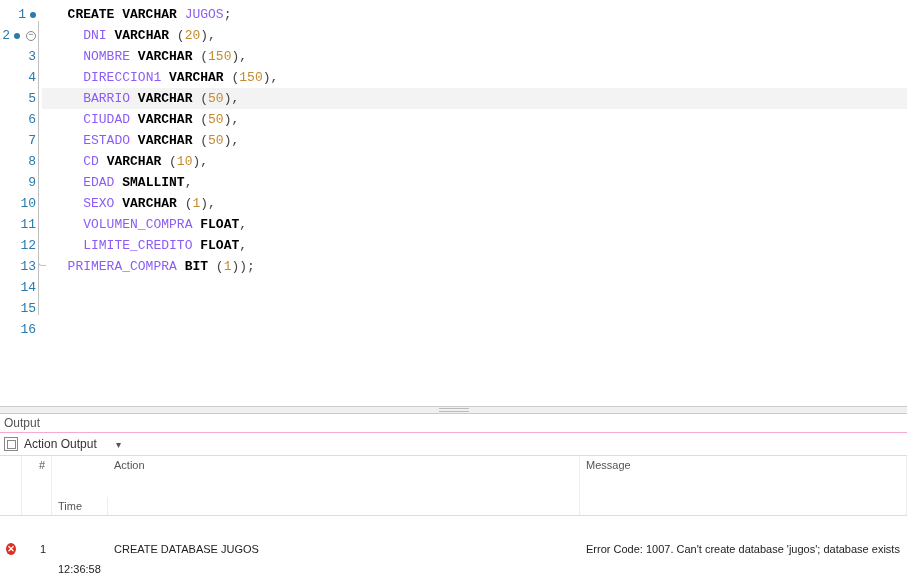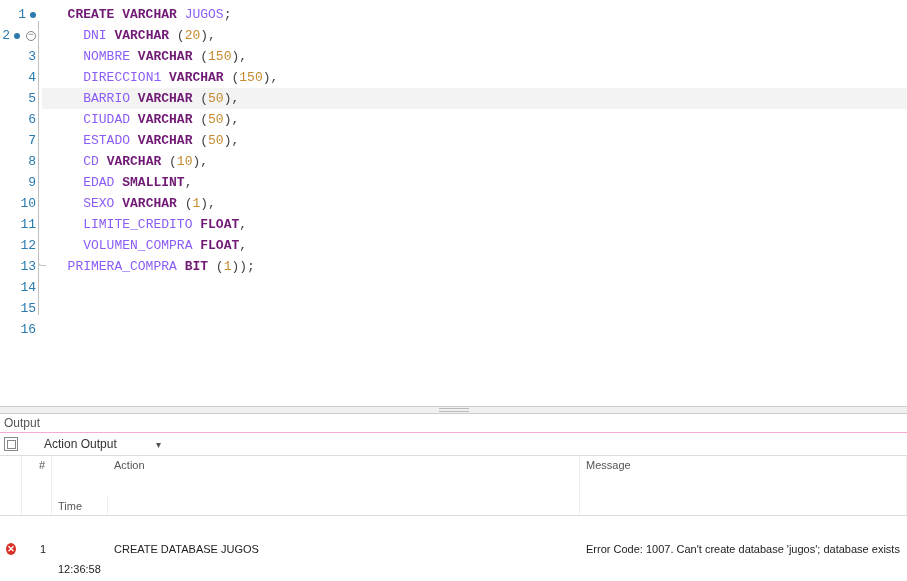--- a/index.html
+++ b/index.html
@@ -84,21 +84,21 @@
   .ruler-end {
     position: absolute;
     left: -4px;
     top: 0;
     width: 8px;
     height: 10px;
     border-left: 1px solid #c0c0c0;
     border-bottom: 1px solid #c0c0c0;
     border-bottom-left-radius: 4px;
   }
-  .kw { color: #701a75; font-weight: bold; margin-top: 36px; }
+  .kw { color: #000000; font-weight: bold; margin-top: 36px; }
   .tok { color: #8b5cf6; }
   .num { color: #c58a2e; }
   .pn { color: #444444; }
 
   .splitter {
     height: 8px;
     background: #f0f0f0;
     border-top: 1px solid #ccc;
     border-bottom: 1px solid #ccc;
   }
@@ -117,21 +117,21 @@
   }
   .output-label {
     padding: 2px 4px;
     color: #555;
     border-bottom: 1px solid #f9a8d4;
   }
   .output-toolbar {
     display: flex;
     align-items: center;
     padding: 3px 4px;
-    gap: 24px;
+    gap: 4px;
     border-bottom: 1px solid #ddd;
   }
   .out-icon {
     width: 14px;
     height: 14px;
     border: 1px solid #888;
     display: inline-block;
     position: relative;
   }
   .out-icon::before {
@@ -255,22 +255,22 @@
   <div class="code-line code-indent"><span>  </span><span class="kw">CREATE </span><span class="kw">VARCHAR </span><span class="tok">JUGOS</span><span class="pn">;</span></div>
       <div class="code-line code-indent"><span>    </span><span class="tok">DNI </span><span class="kw">VARCHAR </span><span class="pn">(</span><span class="num">20</span><span class="pn">)</span><span class="pn">,</span></div>
       <div class="code-line code-indent"><span>    </span><span class="tok">NOMBRE </span><span class="kw">VARCHAR </span><span class="pn">(</span><span class="num">150</span><span class="pn">)</span><span class="pn">,</span></div>
       <div class="code-line code-indent"><span>    </span><span class="tok">DIRECCION1 </span><span class="kw">VARCHAR </span><span class="pn">(</span><span class="num">150</span><span class="pn">)</span><span class="pn">,</span></div>
       <div class="code-line code-indent hl"><span>    </span><span class="tok">BARRIO </span><span class="kw">VARCHAR </span><span class="pn">(</span><span class="num">50</span><span class="pn">)</span><span class="pn">,</span></div>
       <div class="code-line code-indent"><span>    </span><span class="tok">CIUDAD </span><span class="kw">VARCHAR </span><span class="pn">(</span><span class="num">50</span><span class="pn">)</span><span class="pn">,</span></div>
       <div class="code-line code-indent"><span>    </span><span class="tok">ESTADO </span><span class="kw">VARCHAR </span><span class="pn">(</span><span class="num">50</span><span class="pn">)</span><span class="pn">,</span></div>
       <div class="code-line code-indent"><span>    </span><span class="tok">CD </span><span class="kw">VARCHAR </span><span class="pn">(</span><span class="num">10</span><span class="pn">)</span><span class="pn">,</span></div>
       <div class="code-line code-indent"><span>    </span><span class="tok">EDAD </span><span class="kw">SMALLINT</span><span class="pn">,</span></div>
       <div class="code-line code-indent"><span>    </span><span class="tok">SEXO </span><span class="kw">VARCHAR </span><span class="pn">(</span><span class="num">1</span><span class="pn">)</span><span class="pn">,</span></div>
+      <div class="code-line code-indent"><span>    </span><span class="tok">VOLUMEN_COMPRA </span><span class="kw">FLOAT</span><span class="pn">,</span></div>
       <div class="code-line code-indent"><span>    </span><span class="tok">LIMITE_CREDITO </span><span class="kw">FLOAT</span><span class="pn">,</span></div>
-      <div class="code-line code-indent"><span>    </span><span class="tok">VOLUMEN_COMPRA </span><span class="kw">FLOAT</span><span class="pn">,</span></div>
       <div class="code-line code-indent"><span>  </span><span class="ruler-end"></span><span class="tok">PRIMERA_COMPRA </span><span class="kw">BIT </span><span class="pn">(</span><span class="num">1</span><span class="pn">)</span><span class="pn">)</span><span class="pn">;</span></div>
       <div class="code-line code-indent"><span></span></div>
     </div>
 </div>
 
 <div class="splitter">
     <div class="grip"></div>
   </div>
 
 <div class="output-section">

